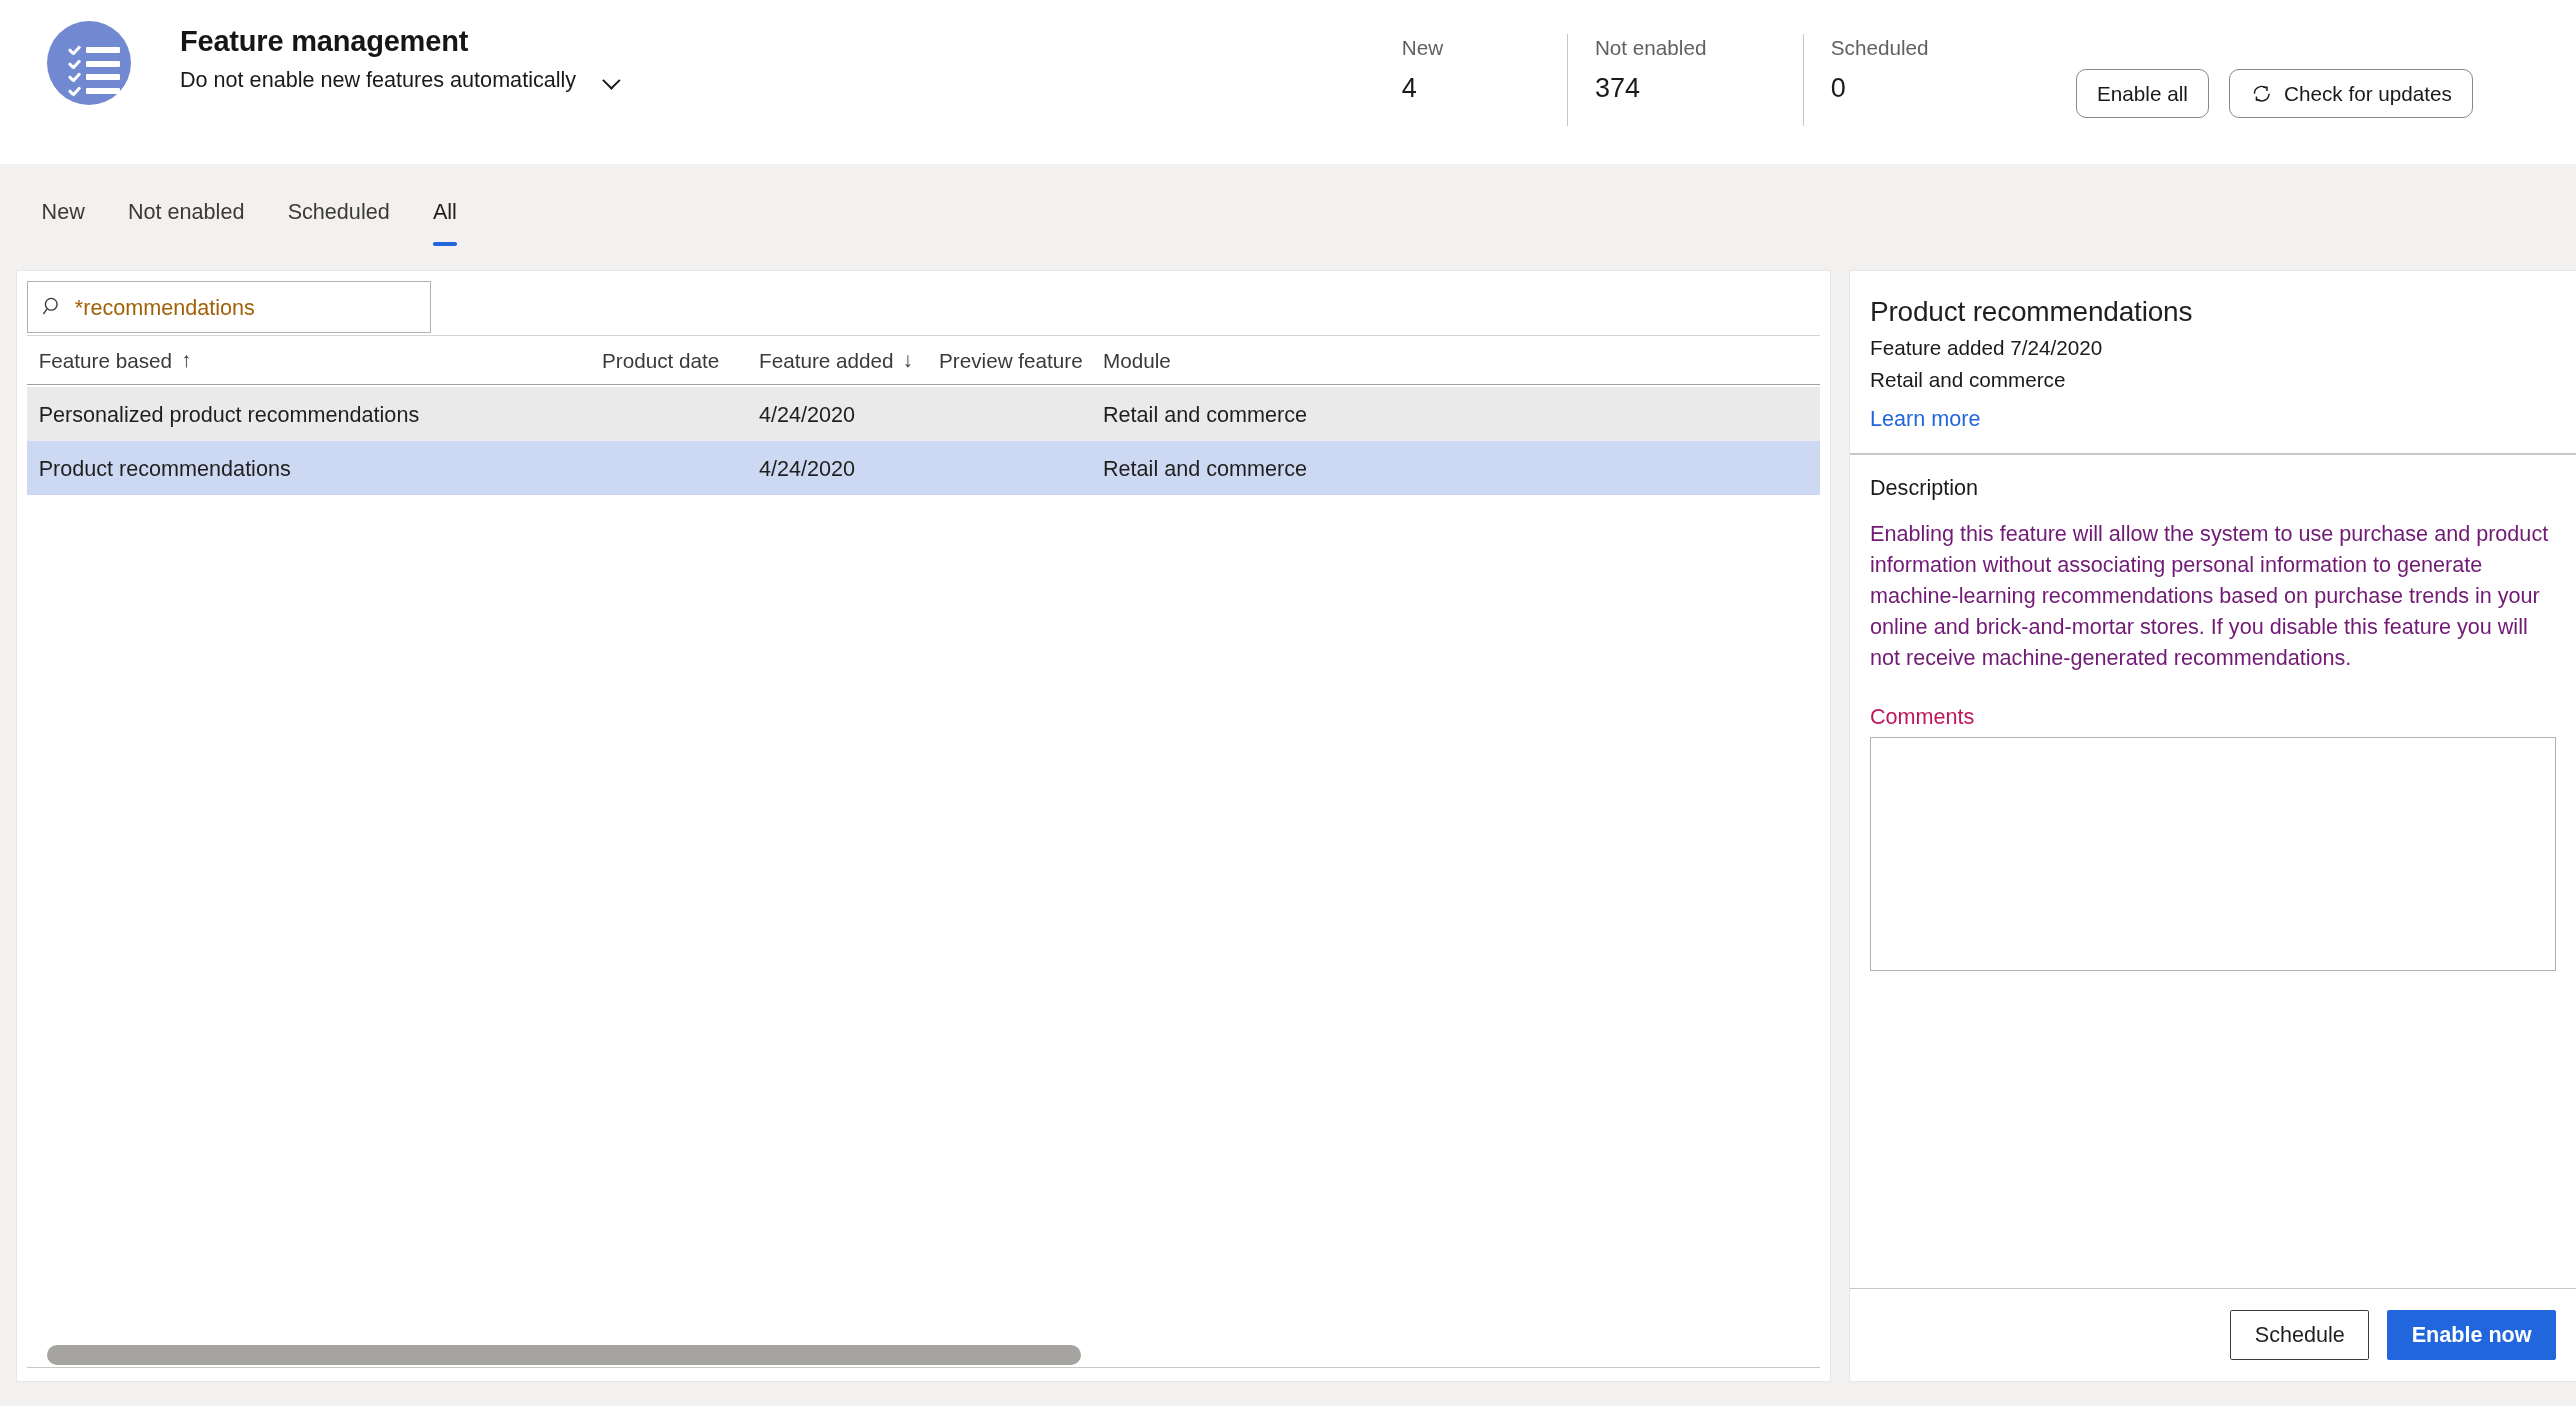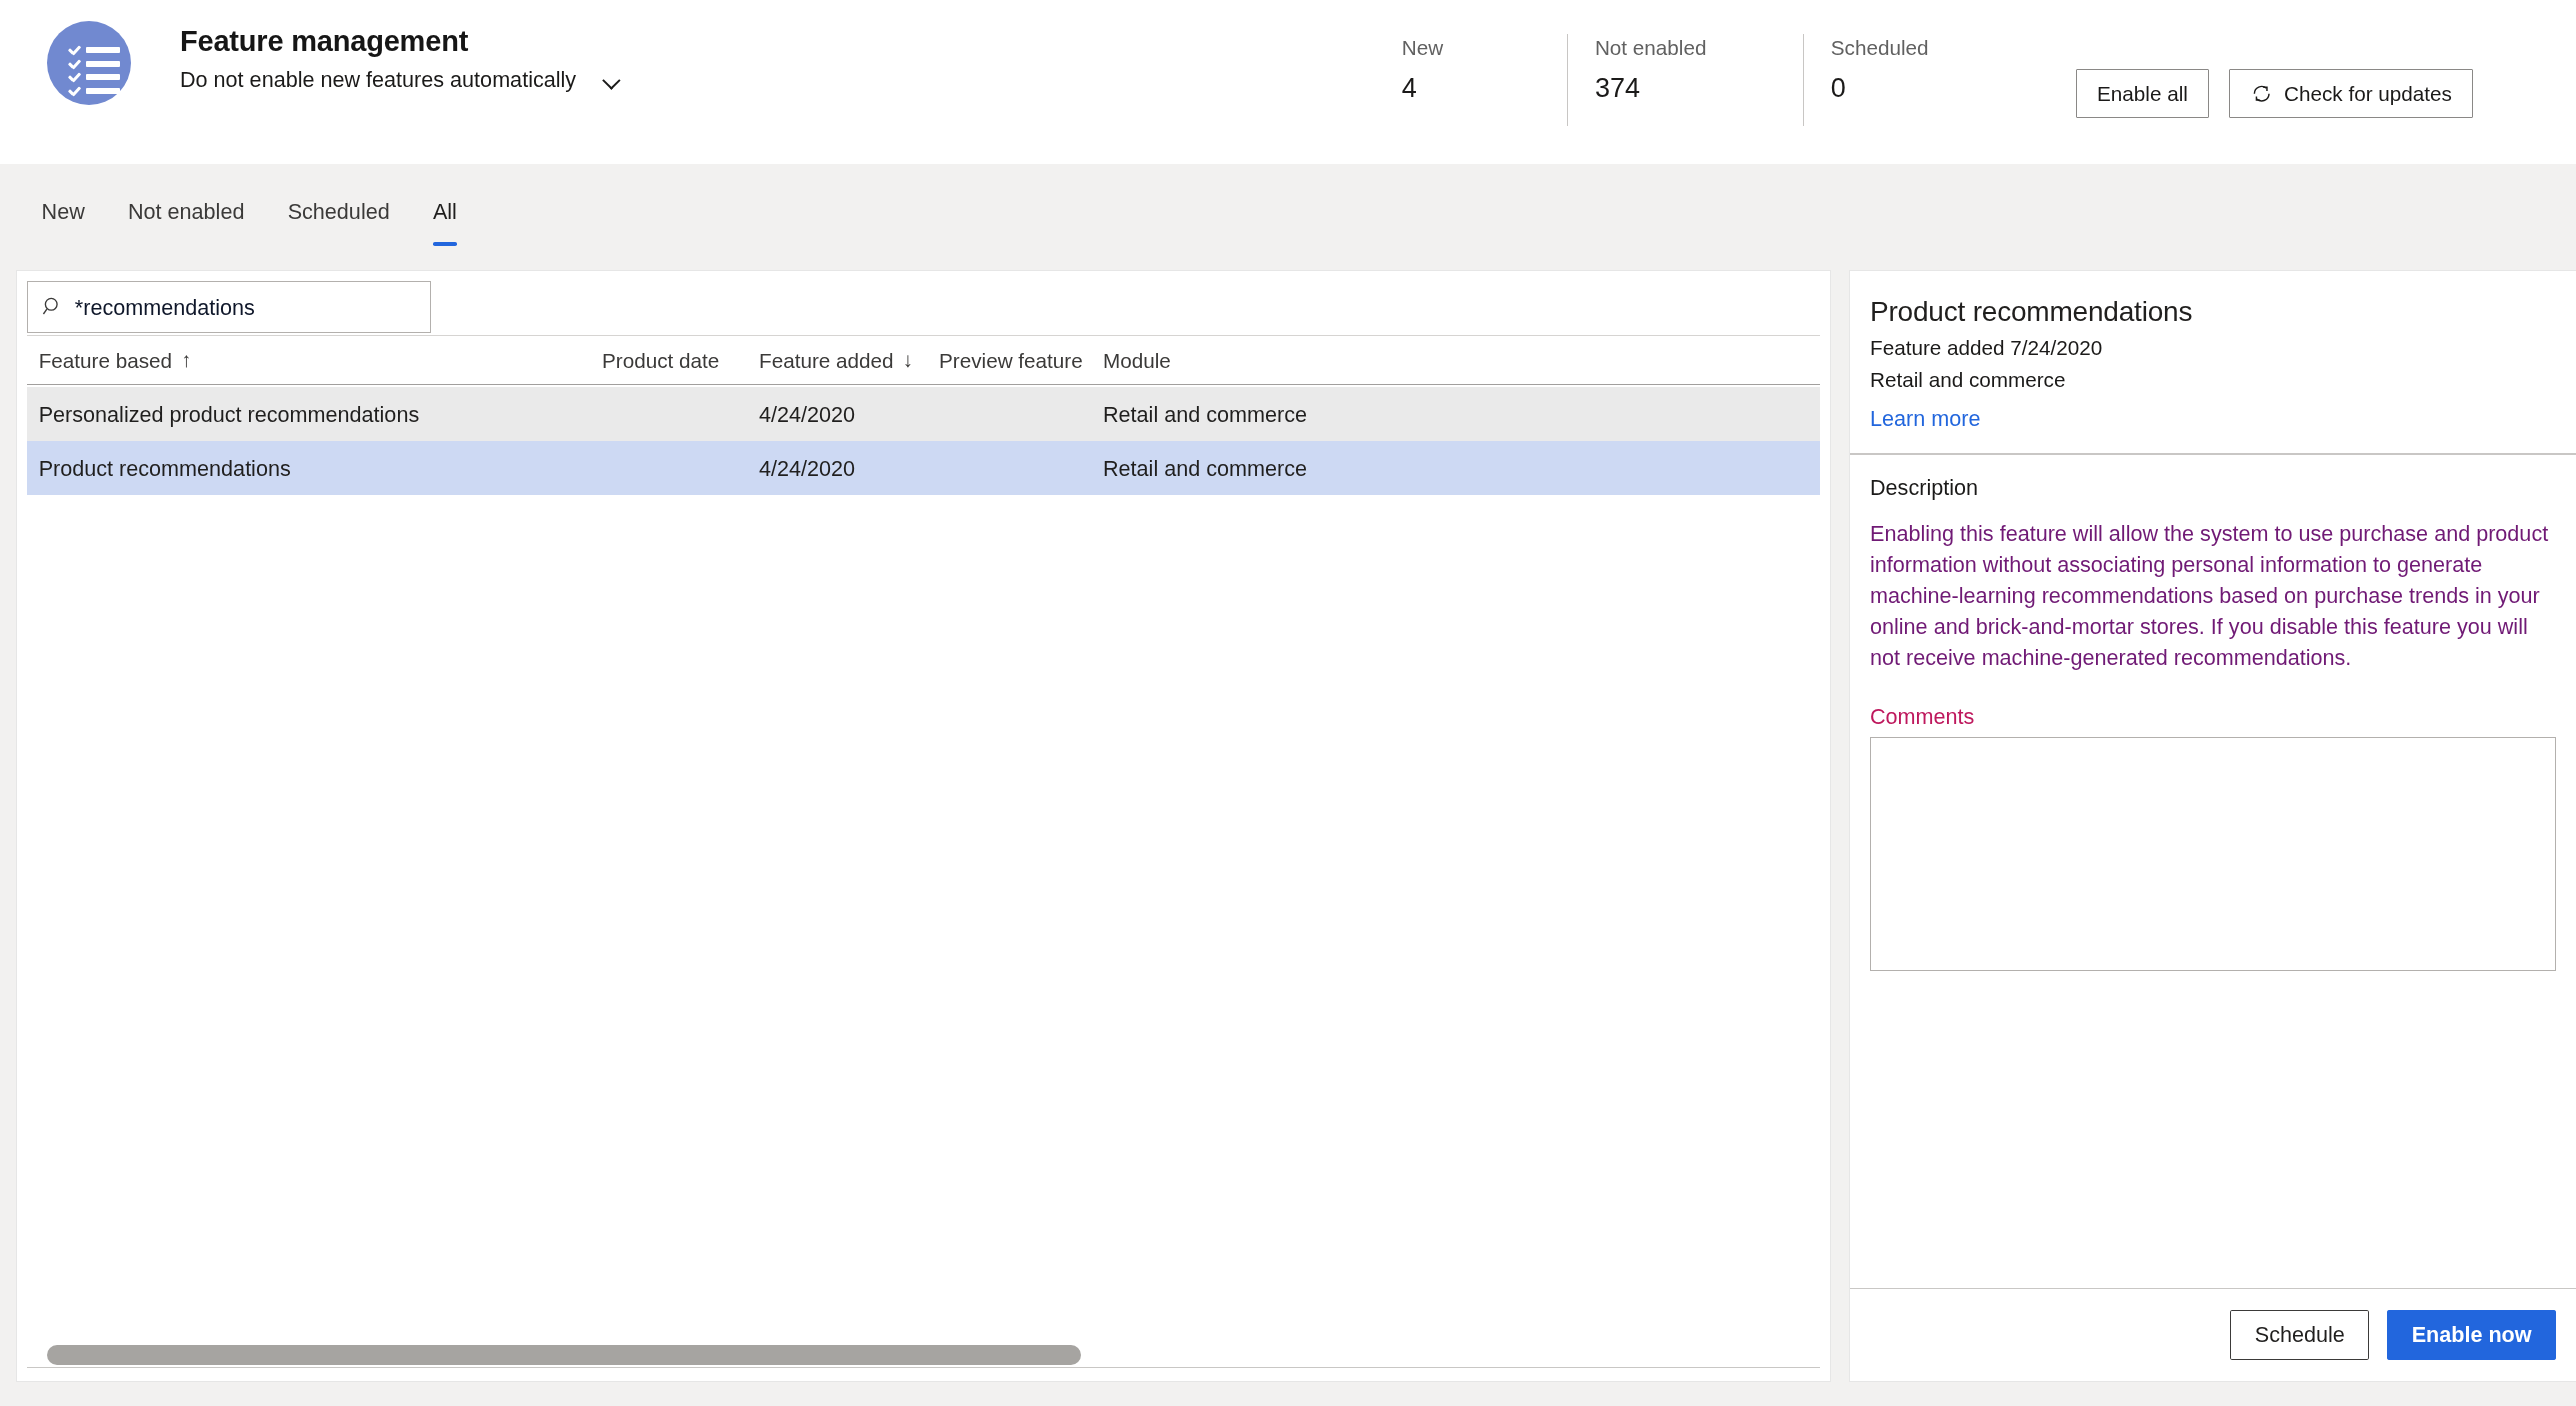--- a/index.html
+++ b/index.html
@@ -49,21 +49,21 @@
   .stats { position: absolute; left: 1391px; top: 34px; display: flex; height: 92px; }
   .stat-col { display: flex; flex-direction: column; justify-content: flex-start; }
   .stat-label { font-size: 20.7px; color: #616161; line-height: 27px; white-space: nowrap; }
   .stat-value { font-size: 27px; color: #1b1a19; line-height: 36px; margin-top: 9px; }
   .vdiv { width: 0.9px; background: #c8c6c4; height: 92px; }
 
   .hdr-buttons { position: absolute; left: 2076px; top: 69px; display: flex; gap: 20px; }
   .btn {
     font-family: "Liberation Sans", sans-serif;
     font-size: 20.7px; color: #1b1a19; background: #ffffff;
-    border: 0.9px solid #8a8886; border-radius: 1px;
+    border: 0.9px solid #8a8886; border-radius: 10px;
     height: 49px; padding: 0 20px;
     display: flex; align-items: center; justify-content: center; gap: 10.8px;
     white-space: nowrap; cursor: pointer;
   }
   .refresh-icon { width: 23.4px; height: 23.4px; flex: 0 0 auto; }
 
   
   .tabs {
     position: absolute; left: 0; top: 164px; width: 2576px; height: 97px;
     background: #f2f1f0;
@@ -89,21 +89,21 @@
   .search-wrap {
     position: absolute; left: 10px; top: 10px;
     width: 404px; height: 52px;
     border: 0.9px solid #b3b0ad; background: #fff;
     display: flex; align-items: center; padding: 0 12.6px; gap: 10.8px;
   }
   .search-icon { width: 23.4px; height: 23.4px; flex: 0 0 auto; }
   .search-input {
     border: none; outline: none; background: transparent;
     font-family: "Liberation Sans", sans-serif;
-    font-size: 21.6px; color: #0f172a; width: 100%; line-height: 27px;
+    font-size: 21.6px; color: #a16207; width: 100%; line-height: 27px;
   }
 
   .grid { position: absolute; left: 10px; top: 64px; right: 10px; bottom: 34px; }
   .grid-head {
     height: 50px; border-top: 0.9px solid #d6d4d2; border-bottom: 1.8px solid #a19f9d;
     display: flex; align-items: center; background: #fff;
   }
   .th {
     font-size: 20.7px; color: #3b3a39; line-height: 27px;
     display: flex; align-items: center; gap: 9px; white-space: nowrap;

